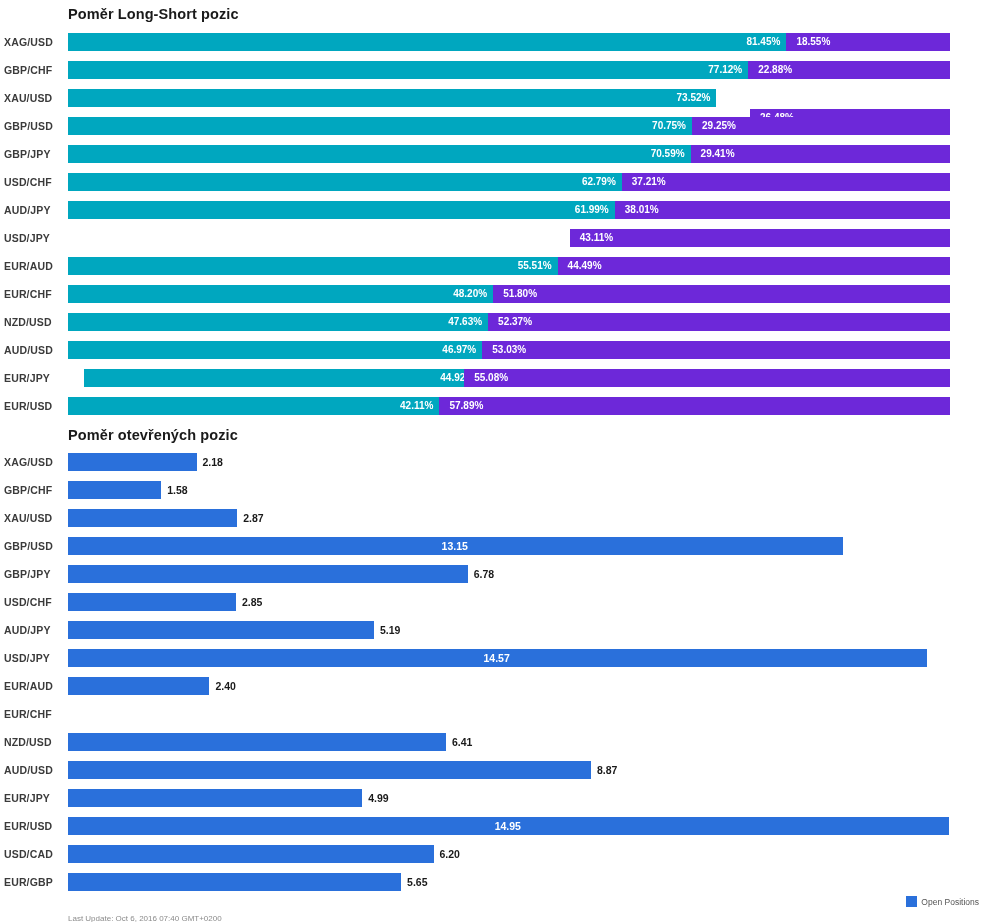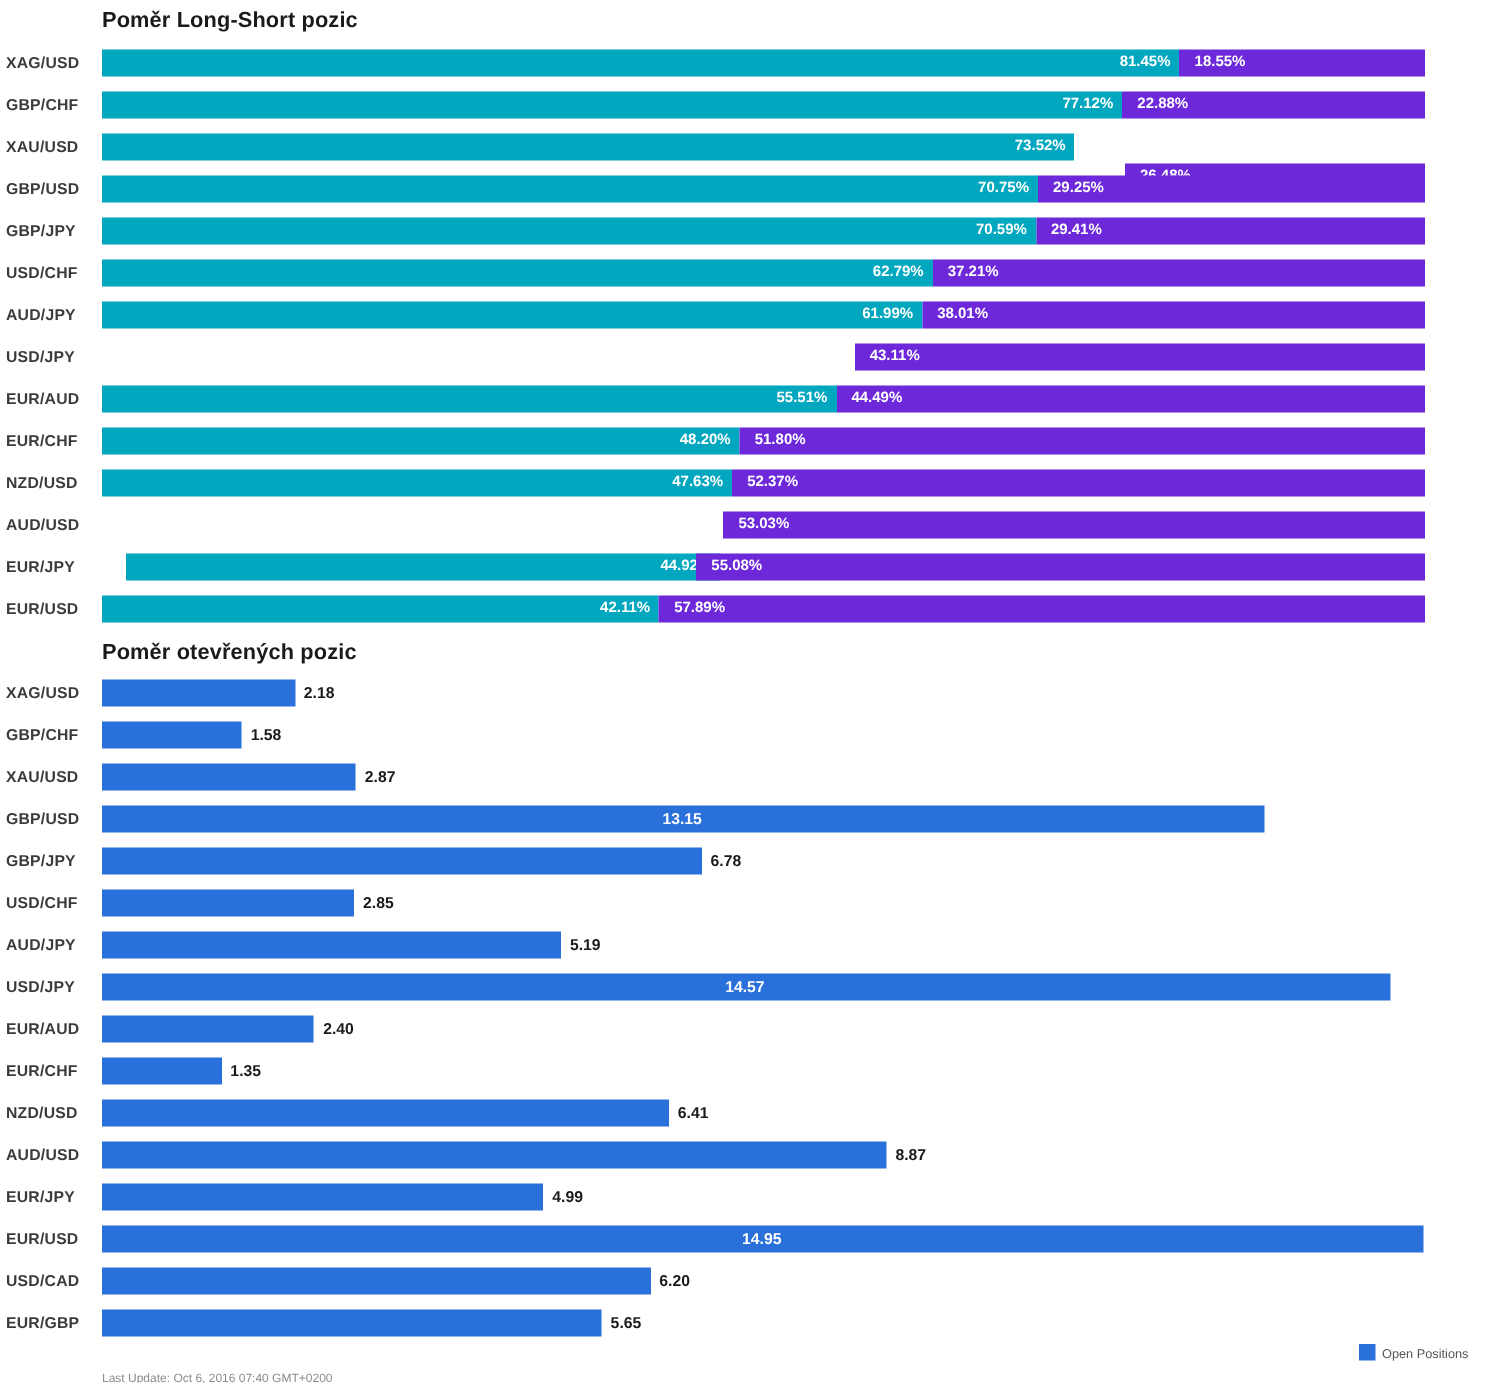--- a/index.html
+++ b/index.html
@@ -261,20 +261,23 @@
               <span class="seg-val">47.63%</span>
             </div>
             <div class="seg short" title="NZD/USD Short 52.37%" style="width: 461.903px;">
               <span class="seg-val">52.37%</span>
             </div>
           </div>
         </div>
         <div class="row">
           <div class="row-label">AUD/USD</div>
           <div class="track">
+            <div class="seg long" title="AUD/USD Long 46.97%" style="width: 414.275px;">
+              <span class="seg-val">46.97%</span>
+            </div>
             <div class="seg short" title="AUD/USD Short 53.03%" style="width: 467.725px;">
               <span class="seg-val">53.03%</span>
             </div>
           </div>
         </div>
         <div class="row">
           <div class="row-label">EUR/JPY</div>
           <div class="track">
             <div class="seg long" title="EUR/JPY Long 44.92%" style="width: 396.194px; margin-left: 16px;">
               <span class="seg-val">44.92%</span>
@@ -391,24 +394,20 @@
         </div>
         <div class="row">
           <div class="row-label">EUR/AUD</div>
           <div class="track2">
             <div class="bar2" title="EUR/AUD Open Positions 2.40" style="width: 141.49px;"></div>
             <span class="bar2-val outside" style="left: 147.49px;">2.40</span>
           </div>
         </div>
         <div class="row">
           <div class="row-label">EUR/CHF</div>
-          <div class="track2">
-            <div class="bar2" title="EUR/CHF Open Positions 1.35" style="width: 79.5882px;"></div>
-            <span class="bar2-val outside" style="left: 85.5882px;">1.35</span>
-          </div>
         </div>
         <div class="row">
           <div class="row-label">NZD/USD</div>
           <div class="track2">
             <div class="bar2" title="NZD/USD Open Positions 6.41" style="width: 377.897px;"></div>
             <span class="bar2-val outside" style="left: 383.897px;">6.41</span>
           </div>
         </div>
         <div class="row">
           <div class="row-label">AUD/USD</div>

